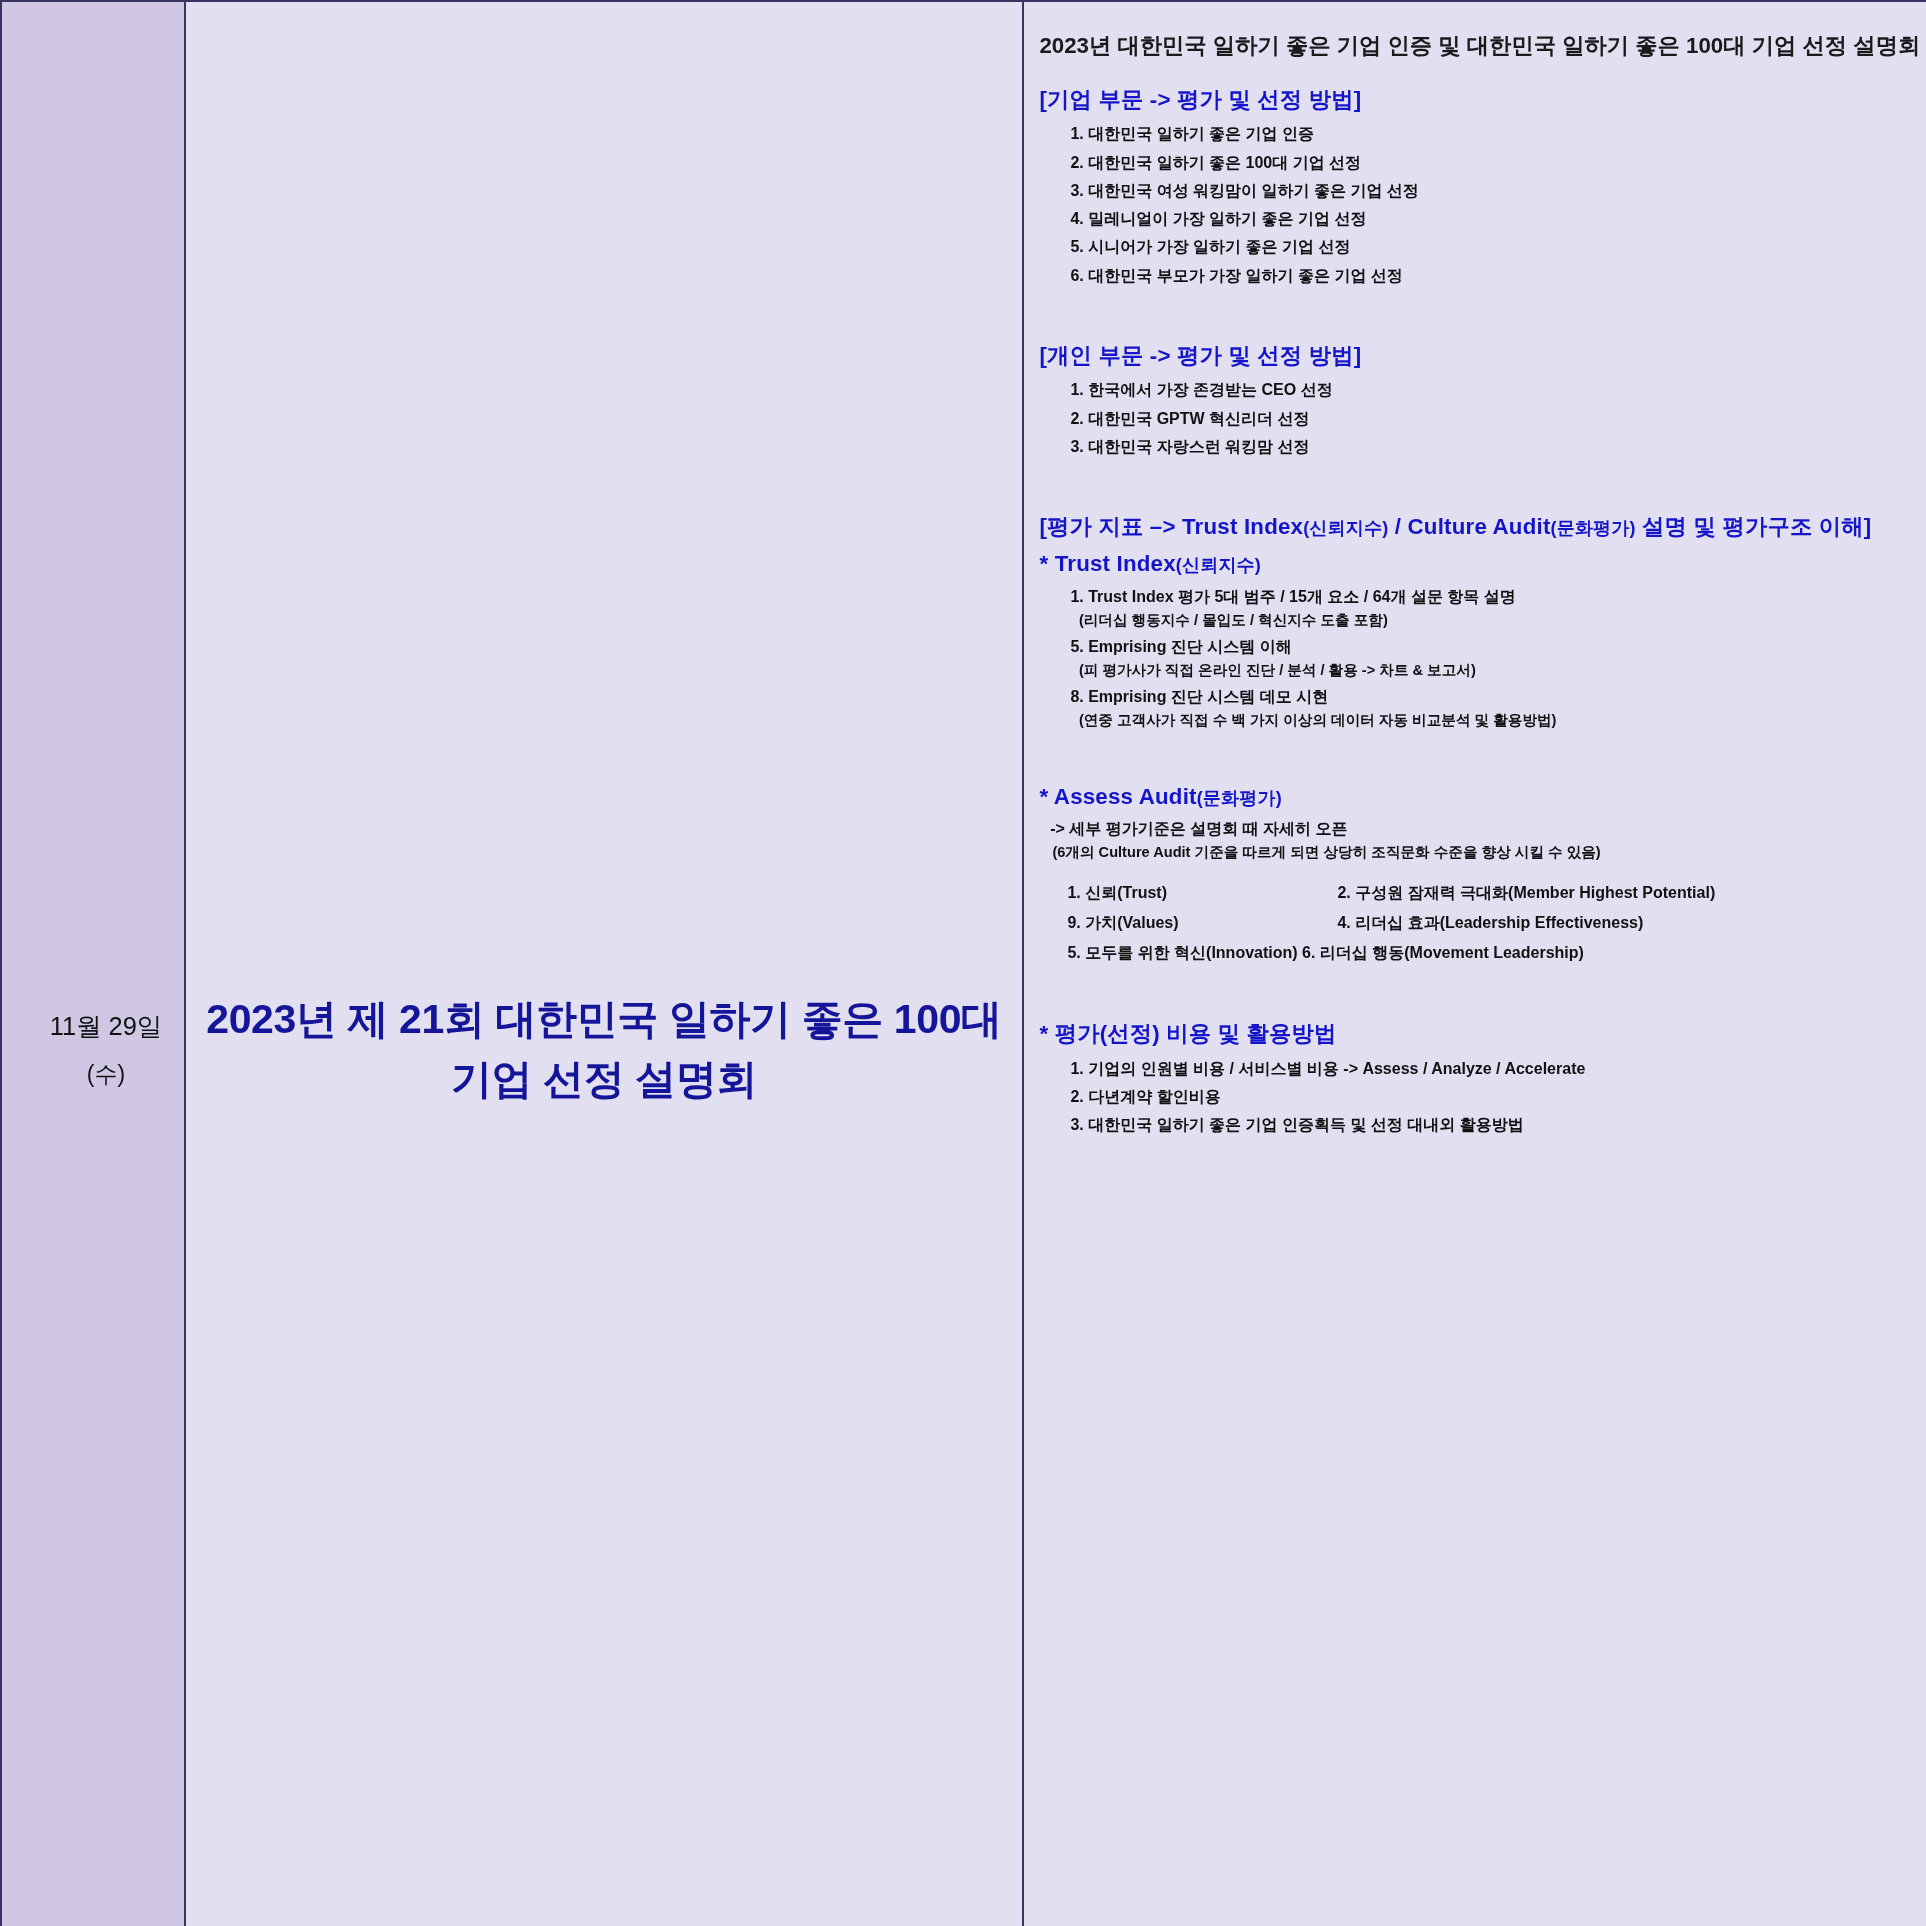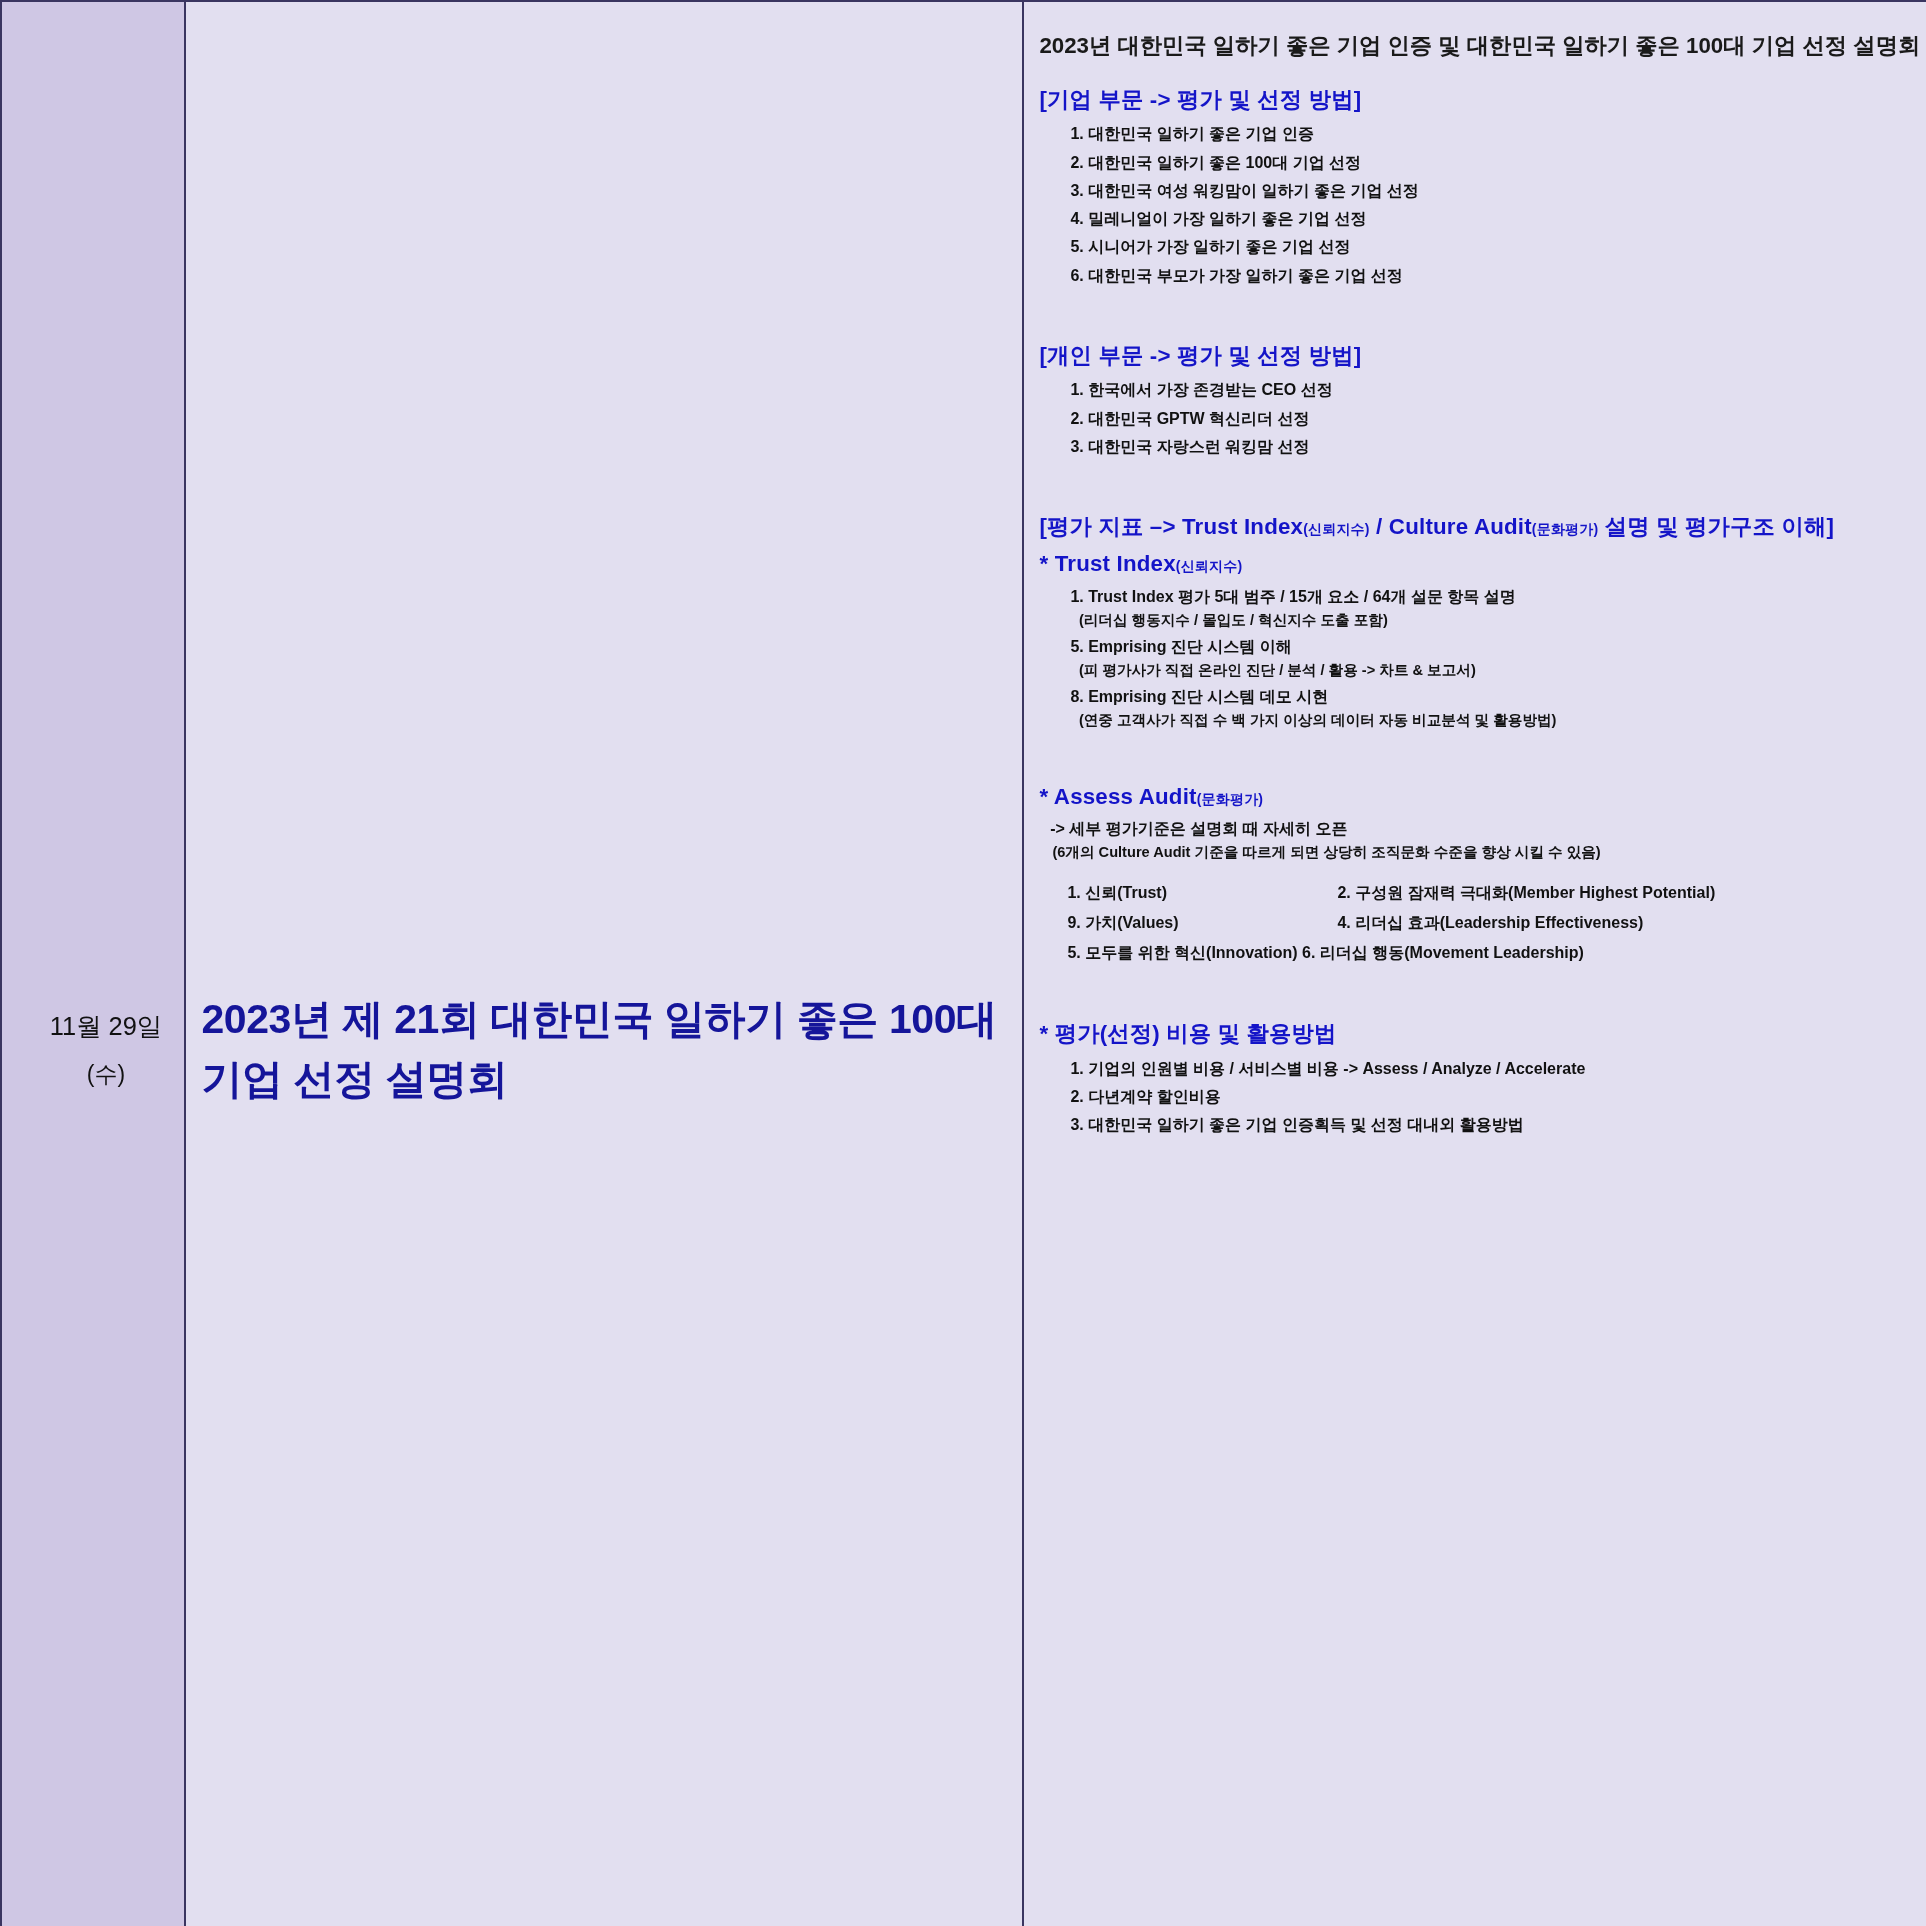--- a/index.html
+++ b/index.html
@@ -73,21 +73,21 @@
   }
   .date-sub {
     font-size: 23px;
     display: block;
     margin-top: 7px;
   }
 
   
   .title-wrap {
     width: 100%;
-    text-align: left;
+    text-align: center;
     padding: 0 15.4px;
     box-sizing: border-box;
   }
   .title-main {
     font-size: 41px;
     font-weight: bold;
     color: #15159a;
     line-height: 1.45;
     letter-spacing: -0.4px;
   }
@@ -112,21 +112,21 @@
   }
   .sec-head {
     font-size: 22.3px;
     font-weight: bold;
     color: #1414c8;
     margin: 14px 0 5.4px 0;
     letter-spacing: 0.2px;
   }
   .sec-head.tight { margin-top: 9.2px; }
   .sec-head .small {
-    font-size: 14px;
+    font-size: 18px;
     font-weight: bold;
   }
   .ol {
     margin: 0;
     padding: 0 0 0 31px;
     list-style: none;
   }
   .li {
     font-size: 16px;
     font-weight: bold;

